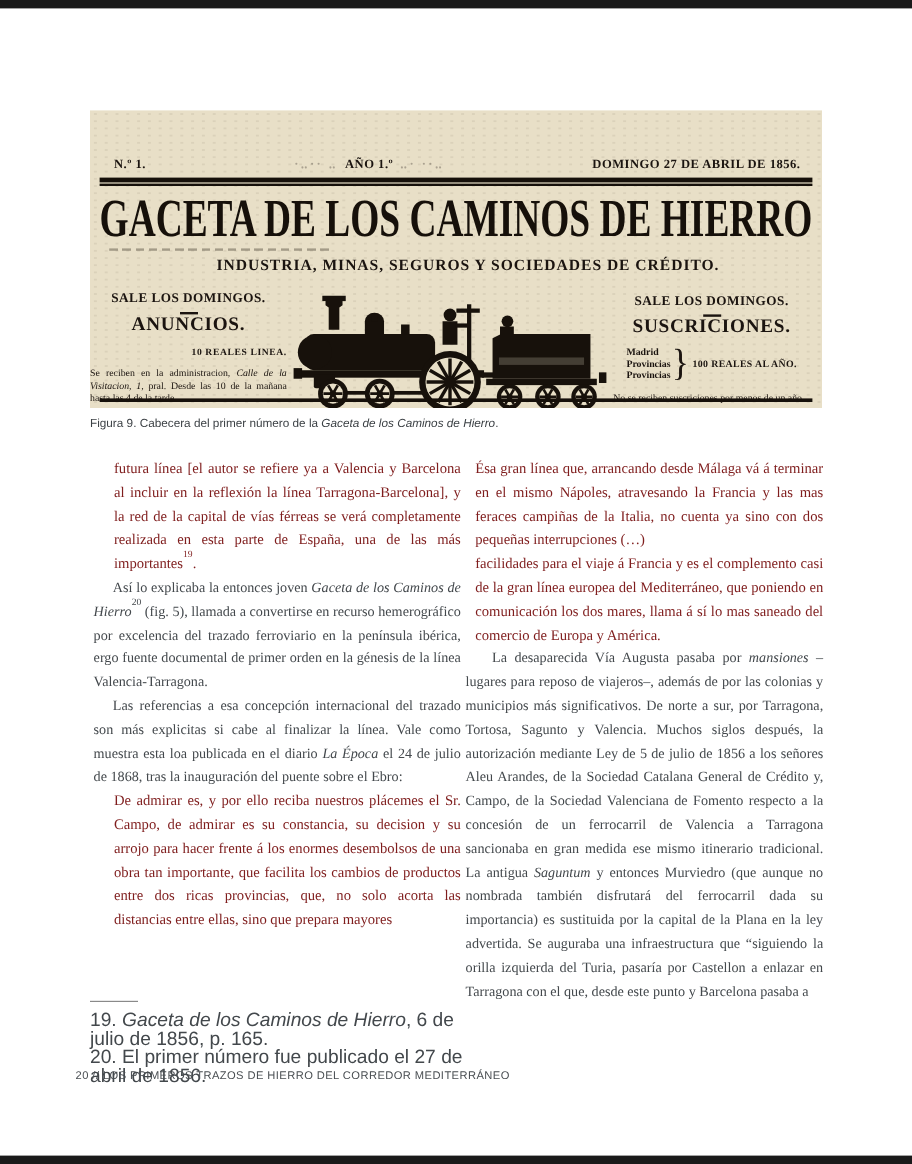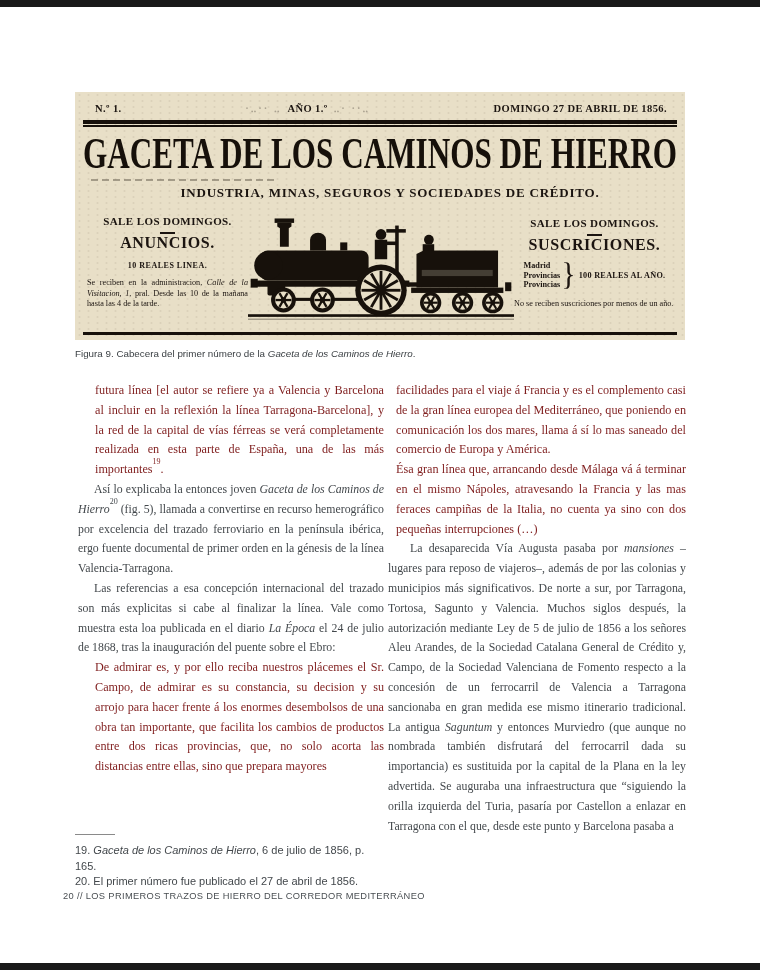--- a/index.html
+++ b/index.html
@@ -13,41 +13,41 @@
 
   
   .masthead{
     position:absolute;left:75px;top:92px;width:610px;height:248px;margin:0;
     background-color:#e8dfc7;
     background-image:radial-gradient(rgba(40,30,10,.07) 1px, transparent 1.4px);
     background-size:9px 6px;
     color:#1b1410;font-family:"Liberation Serif",serif;overflow:hidden;
   }
   .mh-toprow{display:flex;justify-content:space-between;align-items:baseline;
-    padding:9px 18px 0 20px;font-size:10.5px;font-weight:bold;letter-spacing:.4px;}
+    padding:9px 18px 0 20px;font-size:10.5px;font-weight:bold;letter-spacing:.4px;margin-top:28px;}
   .mh-year{position:relative;white-space:nowrap;}
   .mh-year::before{content:"·‥·· ‥";color:rgba(27,20,16,.30);letter-spacing:2px;margin-right:6px;}
   .mh-year::after{content:"‥· ··‥";color:rgba(27,20,16,.30);letter-spacing:2px;margin-left:6px;}
   .mh-rule{margin:5px 8px 0 8px;}
   .mh-rule .r1{height:4px;background:#16100a;}
   .mh-rule .r2{height:2px;background:#16100a;margin-top:1px;}
   .mh-title{display:block;margin:3px auto 0 auto;width:602px;height:47px;}
   .mh-title text{font-family:"Liberation Serif",serif;font-weight:700;fill:#16100a;}
   .mh-scuff{height:2px;width:185px;margin:2px 0 0 16px;opacity:.5;
     background:repeating-linear-gradient(90deg,#5f5748 0 7px,transparent 7px 11px);}
   .mh-subtitle{text-align:center;font-weight:700;font-size:13px;letter-spacing:.8px;margin-top:4px;margin-left:20px;}
   .mh-mid{display:flex;justify-content:space-between;align-items:flex-start;
-    padding:4px 10px 0 12px;height:126px;}
+    padding:4px 10px 0 0;height:126px;}
   .mh-col{width:164px;}
   .mh-left{padding-top:10px;}
   .mh-right{padding-top:12px;}
   .mh-sale{font-weight:700;font-size:11px;text-align:center;letter-spacing:.4px;}
   .mh-dash{width:15px;height:2px;background:#1b1410;margin:5px auto 0 auto;}
   .mh-anuncios,.mh-susc{font-weight:700;font-size:16px;text-align:center;letter-spacing:.6px;}
-  .mh-rate{font-weight:700;font-size:8px;text-align:center;margin-top:9px;letter-spacing:.5px;}
+  .mh-rate{font-weight:700;font-size:8px;text-align:right;margin-top:9px;letter-spacing:.5px;}
   .mh-admin{font-size:8.2px;line-height:10.5px;text-align:justify;margin:8px 0 0 0;}
   .mh-bracegrp{display:flex;align-items:center;justify-content:center;margin-top:7px;}
   .mh-places div{font-size:8.2px;font-weight:700;line-height:9.5px;}
   .mh-brace{font-size:30px;line-height:28px;margin:0 3px 0 1px;transform:scaleY(1.05);}
   .mh-price{font-size:8.2px;font-weight:700;letter-spacing:.3px;}
   .mh-note{font-size:8.2px;line-height:10.5px;margin:9px 0 0 0;text-align:justify;}
   .mh-loco{width:266px;height:120px;align-self:flex-end;margin-bottom:2px;flex:0 0 auto;}
   .mh-bottomrule{position:absolute;left:8px;right:8px;bottom:5px;height:3px;background:#16100a;}
 
   
@@ -61,21 +61,21 @@
   p.para{font-family:Liberation Serif, serif;font-size:11.8px;line-height:19.8px;text-indent:16px;}
   .col-right p.para{text-indent:22px;}
   p.quote{font-family:"Liberation Serif",serif;font-size:12.2px;line-height:19.8px;color:#7f1d1d;margin:0 0 0 17px;}
   .col-right p.quote{margin-left:8px;}
   sup{font-size:8px;line-height:0;position:relative;top:-4px;}
   .it{font-style:italic;}
 
   
   .footnotes{position:absolute;left:75px;top:834px;width:312px;color:#43484c;}
   .fn-rule{width:40px;height:1px;background:#8a8a8a;margin:0 0 8px 0;}
-  .footnotes p.note{font-size:11px;line-height:15.5px;margin:0;text-align:left;}
+  .footnotes p.note{font-size:16px;line-height:15.5px;margin:0;text-align:left;}
   .pagefooter{position:absolute;left:63px;top:891px;font-size:9.3px;letter-spacing:.35px;color:#494e52;}
 </style>
 </head>
 <body>
 
 <div class="band band-top"></div>
 
 <figure class="masthead">
   <div class="mh-toprow">
     <span>N.º 1.</span>
@@ -236,22 +236,22 @@
 
 <p class="caption"><span>Figura 9. Cabecera del primer número de la </span><span class="it">Gaceta de los Caminos de Hierro</span><span>.</span></p>
 
 <div class="col col-left">
     <p class="quote"><span>futura línea [el autor se refiere ya a Valencia y Barcelona al incluir en la reflexión la línea Tarragona-Barcelona], y la red de la capital de vías férreas se verá completamente realizada en esta parte de España, una de las más importantes</span><sup>19</sup><span>.</span></p>
     <p class="para"><span>Así lo explicaba la entonces joven </span><span class="it">Gaceta de los Caminos de Hierro</span><sup>20</sup><span> (fig. 5), llamada a convertirse en recurso hemerográfico por excelencia del trazado ferroviario en la península ibérica, ergo fuente documental de primer orden en la génesis de la línea Valencia-Tarragona.</span></p>
     <p class="para"><span>Las referencias a esa concepción internacional del trazado son más explicitas si cabe al finalizar la línea. Vale como muestra esta loa publicada en el diario </span><span class="it">La Época</span><span> el 24 de julio de 1868, tras la inauguración del puente sobre el Ebro:</span></p>
     <p class="quote"><span>De admirar es, y por ello reciba nuestros plácemes el Sr. Campo, de admirar es su constancia, su decision y su arrojo para hacer frente á los enormes desembolsos de una obra tan importante, que facilita los cambios de productos entre dos ricas provincias, que, no solo acorta las distancias entre ellas, sino que prepara mayores</span></p>
   </div>
 <div class="col col-right">
+    <p class="quote"><span>Ésa gran línea que, arrancando desde Málaga vá á terminar en el mismo Nápoles, atravesando la Francia y las mas feraces campiñas de la Italia, no cuenta ya sino con dos pequeñas interrupciones (…)</span></p>
     <p class="quote"><span>facilidades para el viaje á Francia y es el complemento casi de la gran línea europea del Mediterráneo, que poniendo en comunicación los dos mares, llama á sí lo mas saneado del comercio de Europa y América.</span></p>
-    <p class="quote"><span>Ésa gran línea que, arrancando desde Málaga vá á terminar en el mismo Nápoles, atravesando la Francia y las mas feraces campiñas de la Italia, no cuenta ya sino con dos pequeñas interrupciones (…)</span></p>
     <p class="para"><span>La desaparecida Vía Augusta pasaba por </span><span class="it">mansiones</span><span> –lugares para reposo de viajeros–, además de por las colonias y municipios más significativos. De norte a sur, por Tarragona, Tortosa, Sagunto y Valencia. Muchos siglos después, la autorización mediante Ley de 5 de julio de 1856 a los señores Aleu Arandes, de la Sociedad Catalana General de Crédito y, Campo, de la Sociedad Valenciana de Fomento respecto a la concesión de un ferrocarril de Valencia a Tarragona sancionaba en gran medida ese mismo itinerario tradicional. La antigua </span><span class="it">Saguntum</span><span> y entonces Murviedro (que aunque no nombrada también disfrutará del ferrocarril dada su importancia) es sustituida por la capital de la Plana en la ley advertida. Se auguraba una infraestructura que “siguiendo la orilla izquierda del Turia, pasaría por Castellon a enlazar en Tarragona con el que, desde este punto y Barcelona pasaba a</span></p>
   </div>
 
 <div class="footnotes">
   <div class="fn-rule"></div>
   <div>
       <p class="note"><span>19. </span><span class="it">Gaceta de los Caminos de Hierro</span><span>, 6 de julio de 1856, p. 165.</span></p>
       <p class="note"><span>20. El primer número fue publicado el 27 de abril de 1856.</span></p>
     </div>
 </div>

